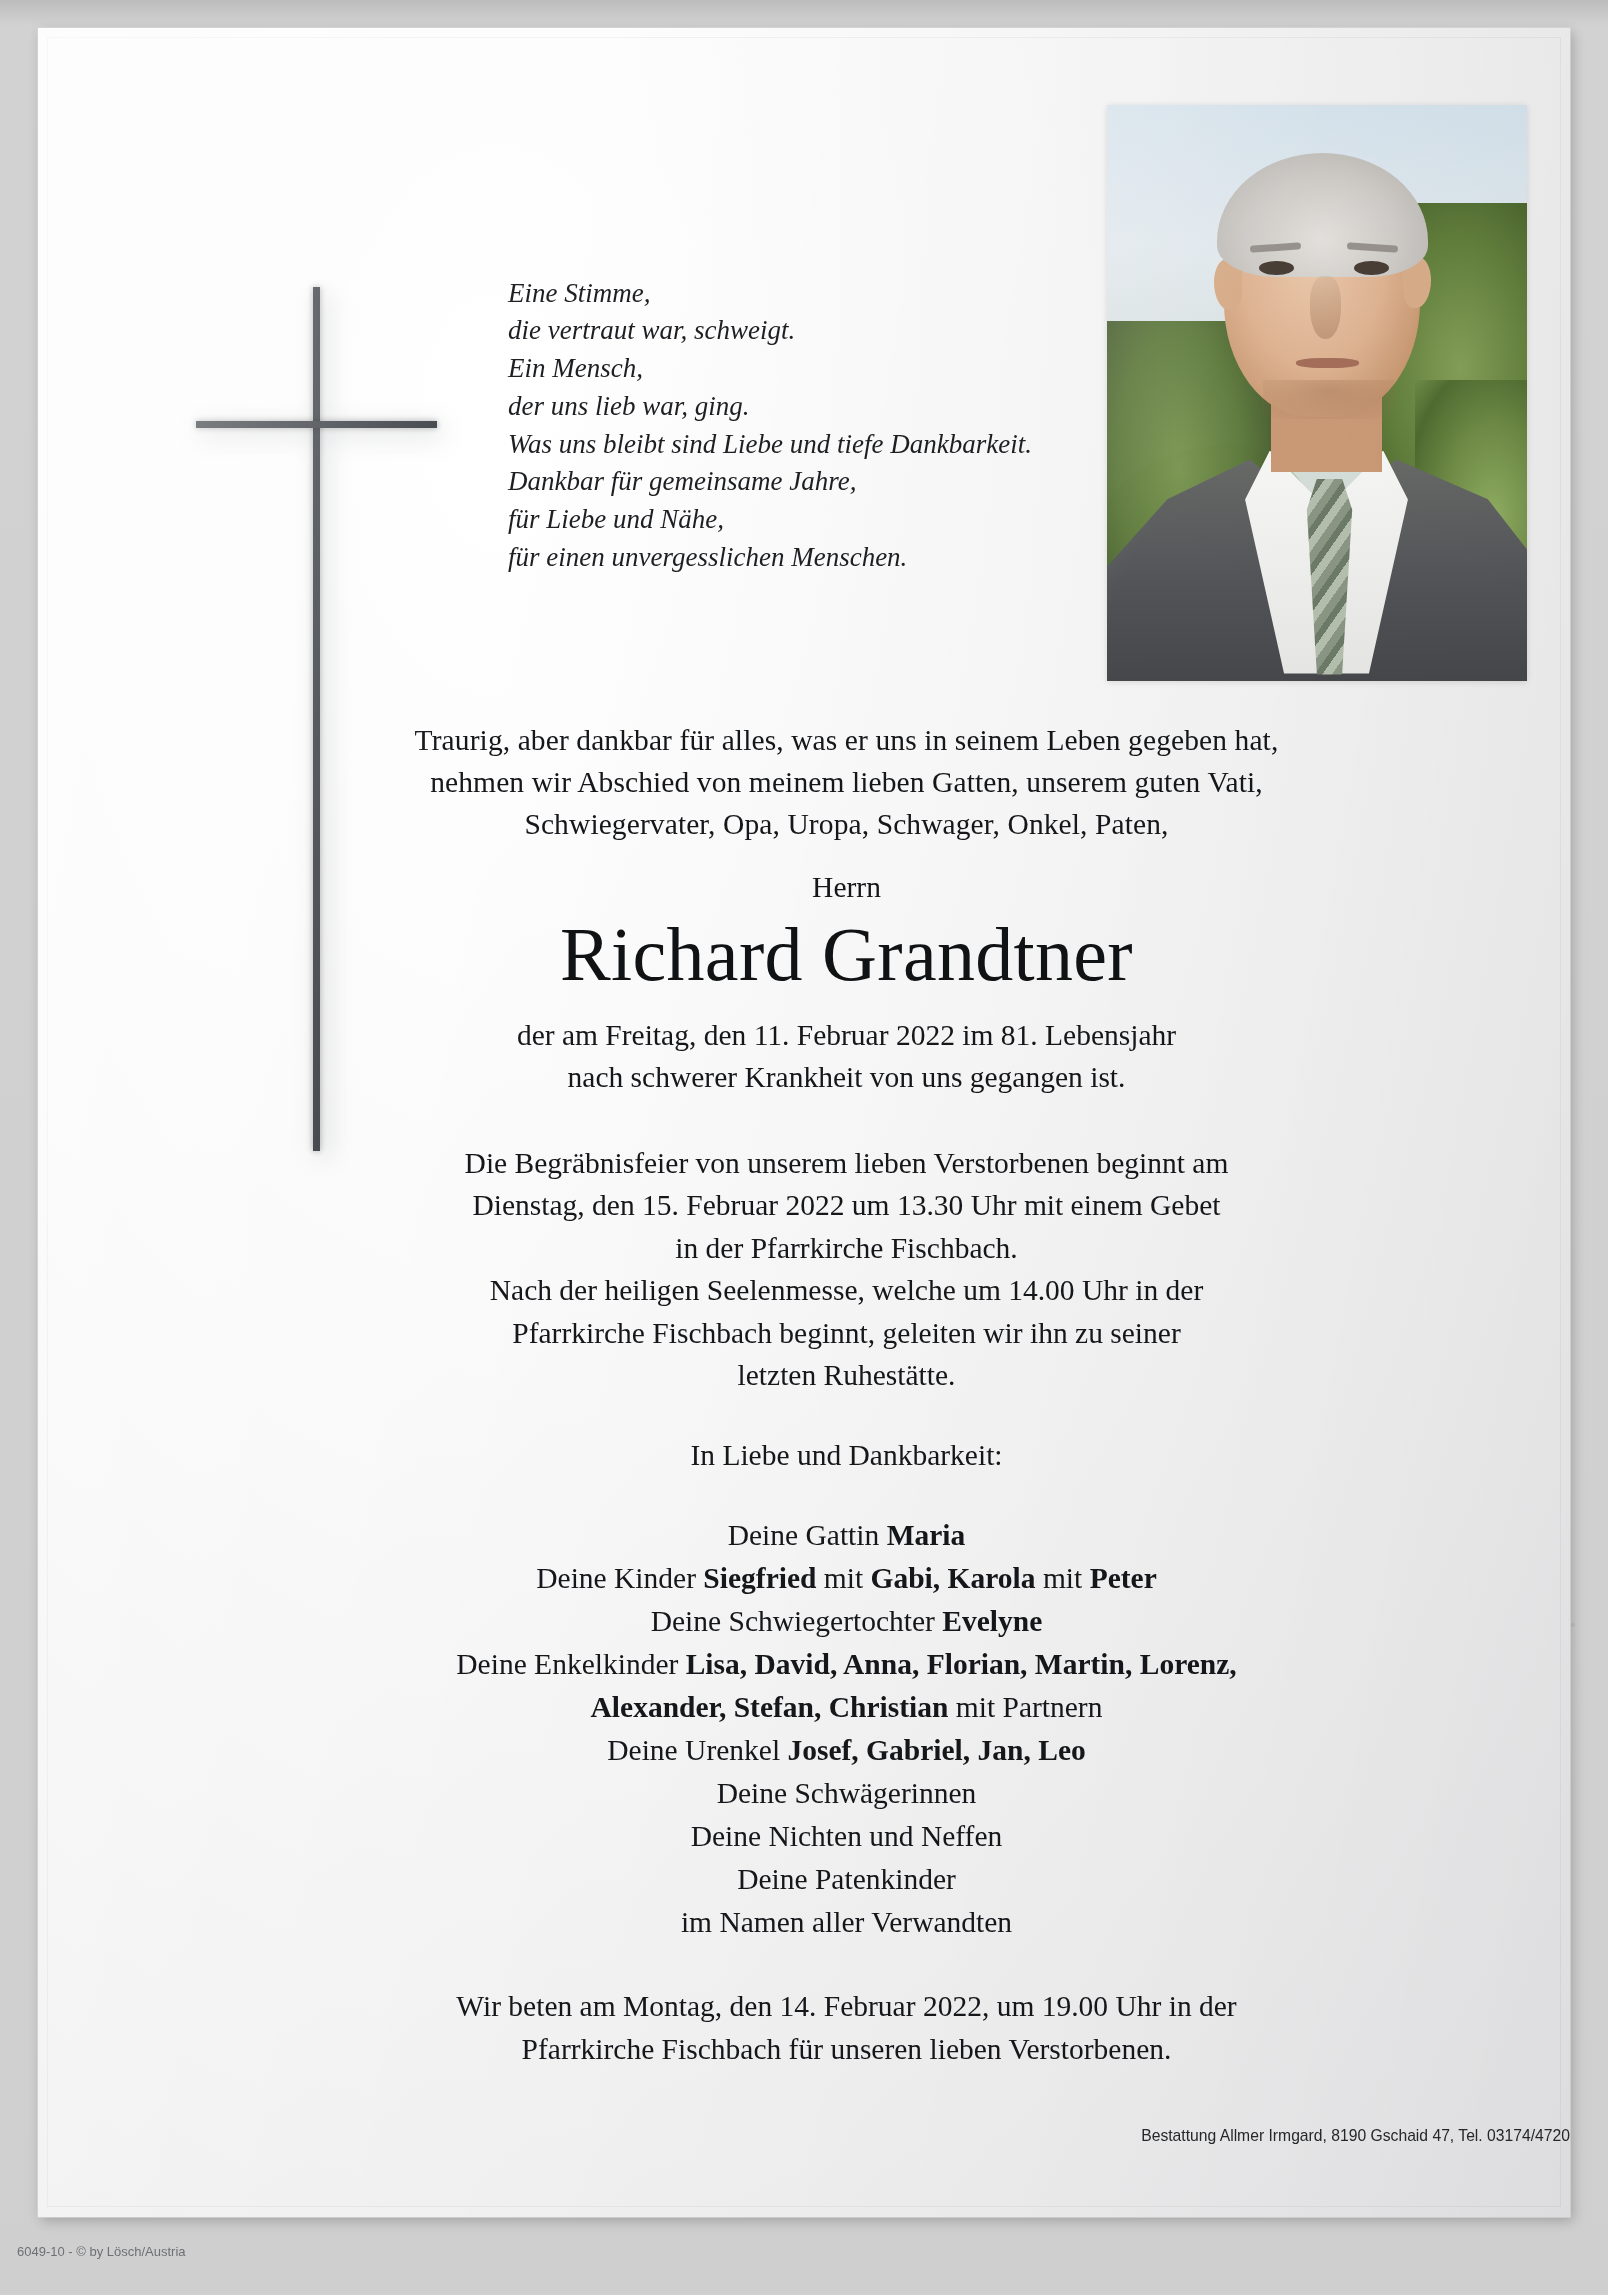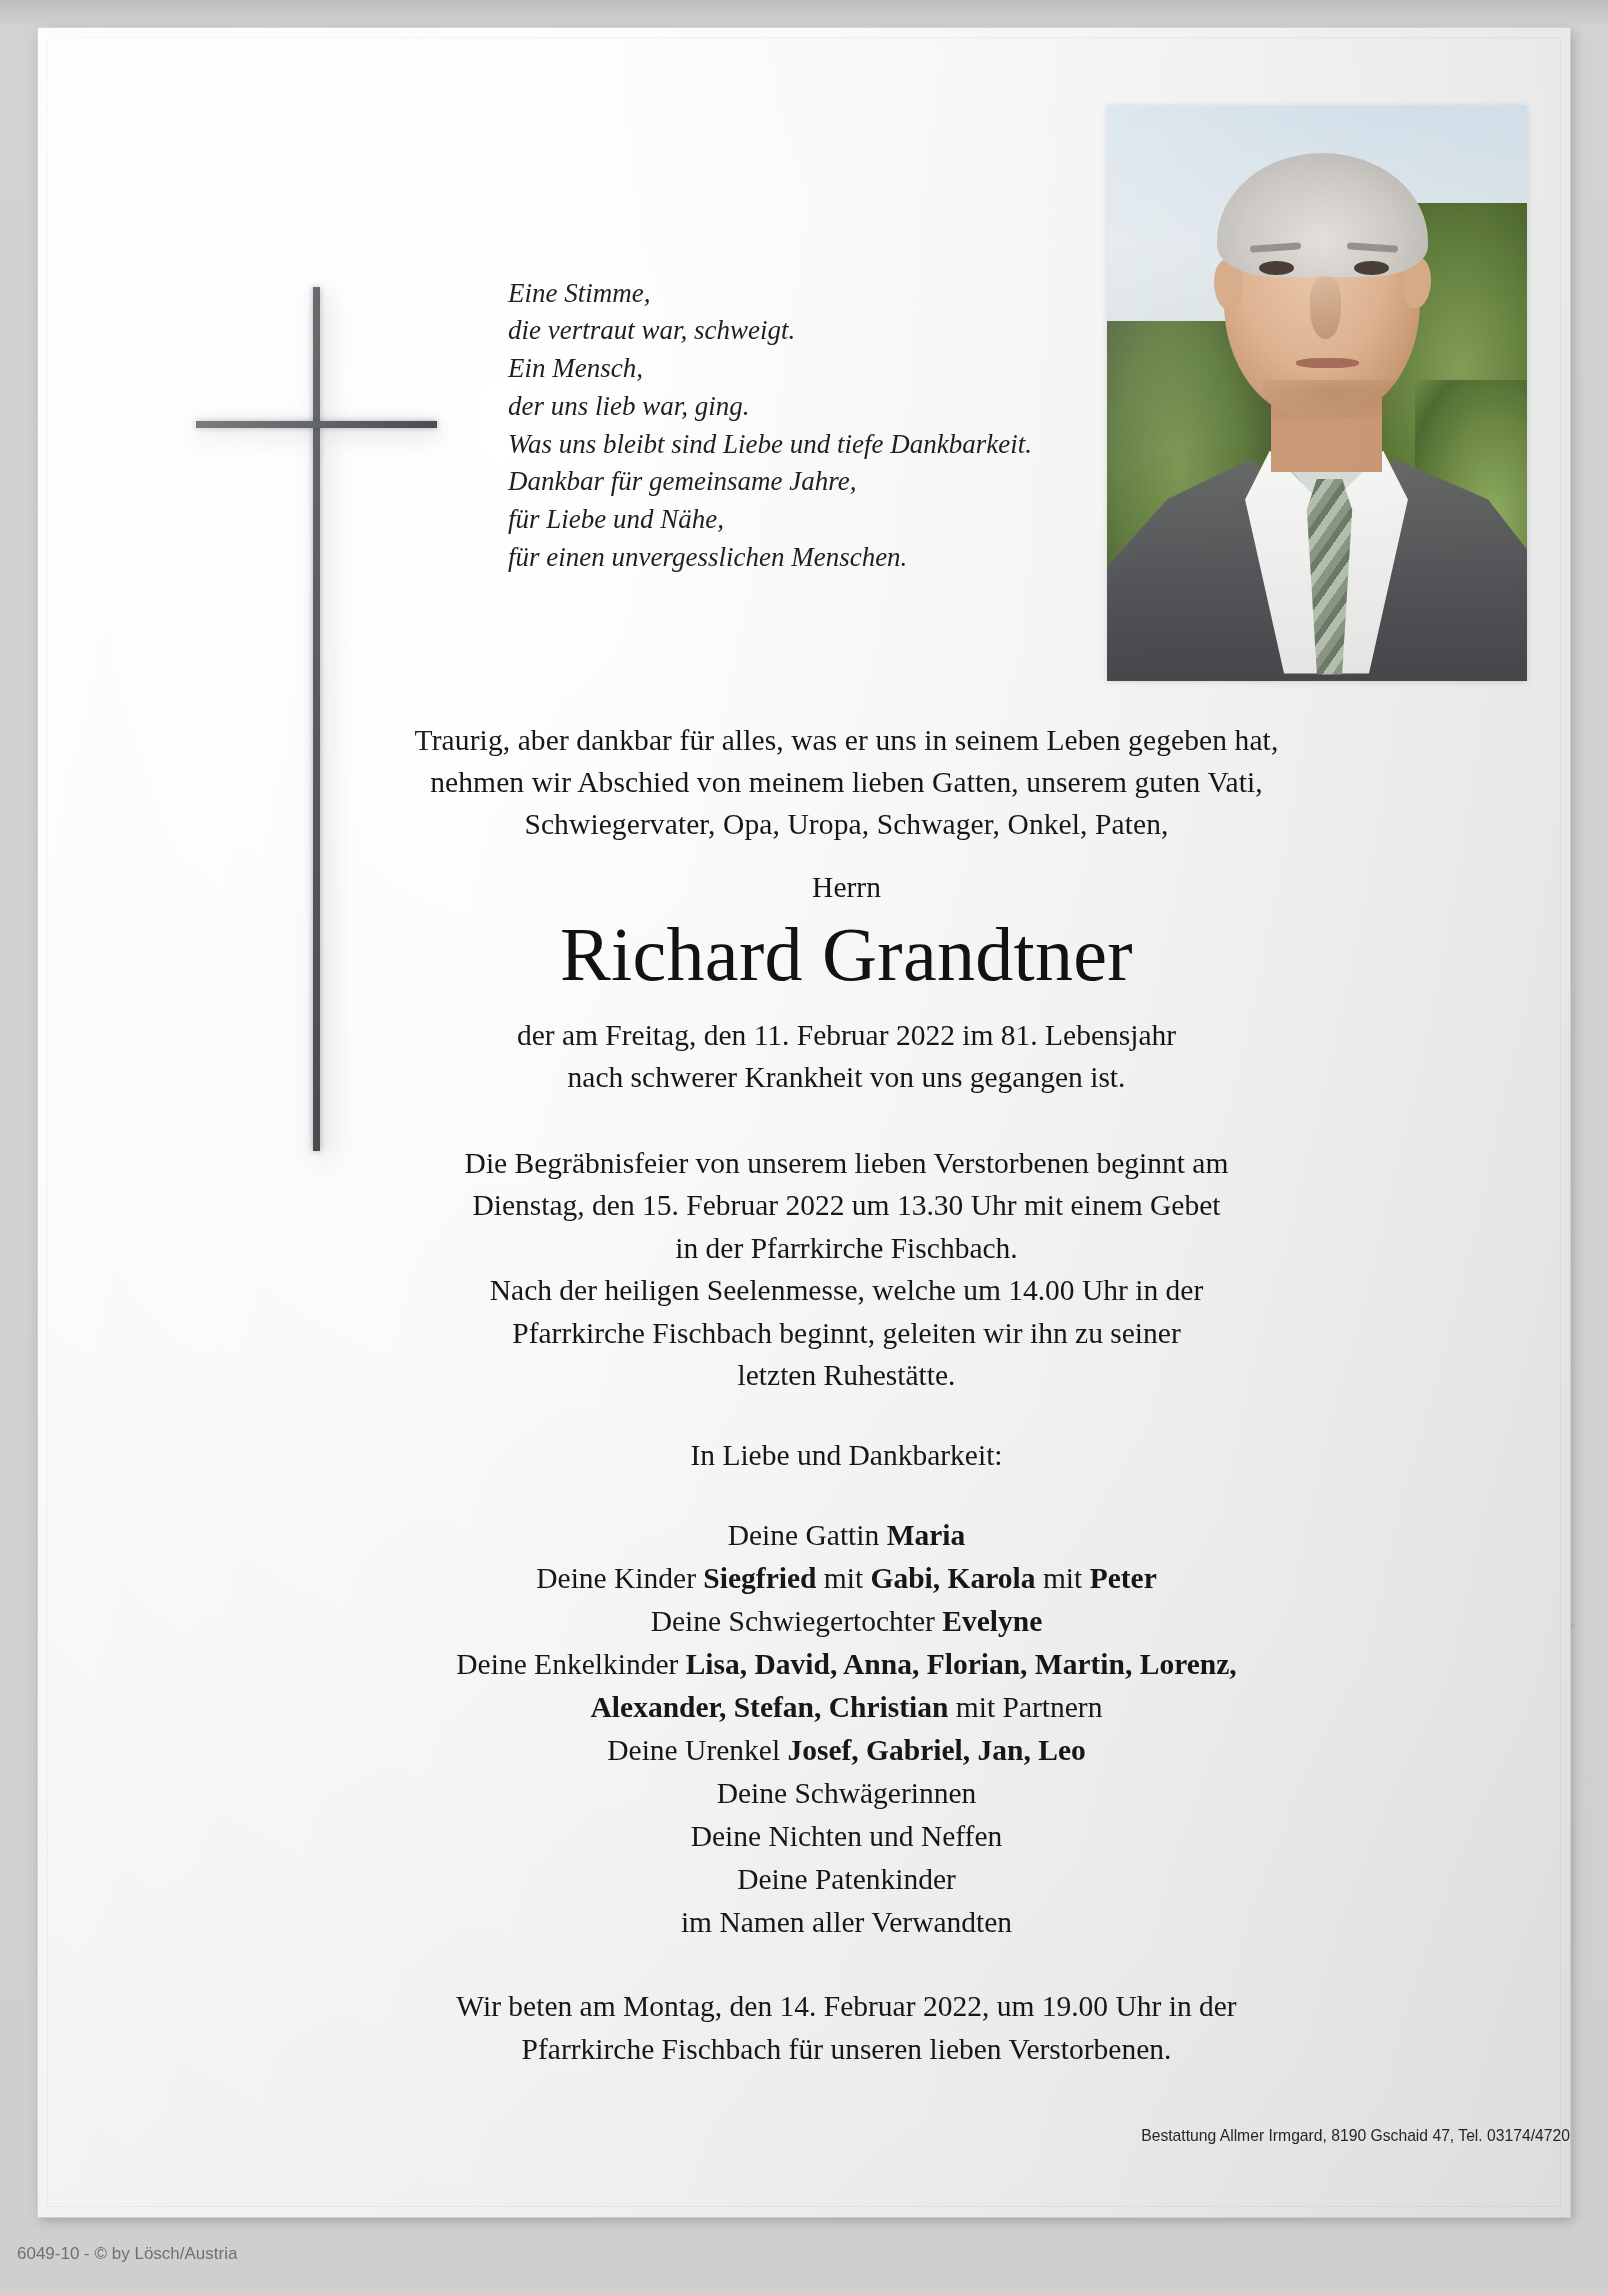--- a/index.html
+++ b/index.html
@@ -277,21 +277,21 @@
     font-size: 15.7px;
     color: #26282b;
     white-space: nowrap;
   }
 
   .credit {
     position: absolute;
     left: 17px;
     top: 2244px;
     font-family: "Liberation Sans", sans-serif;
-    font-size: 17px;
+    font-size: 13px;
     color: #6e7073;
     white-space: nowrap;
   }
 
   
   .speck { position:absolute; background:#b6b6b8; border-radius:50%; opacity:.5; }
 </style>
 </head>
 <body>
 

